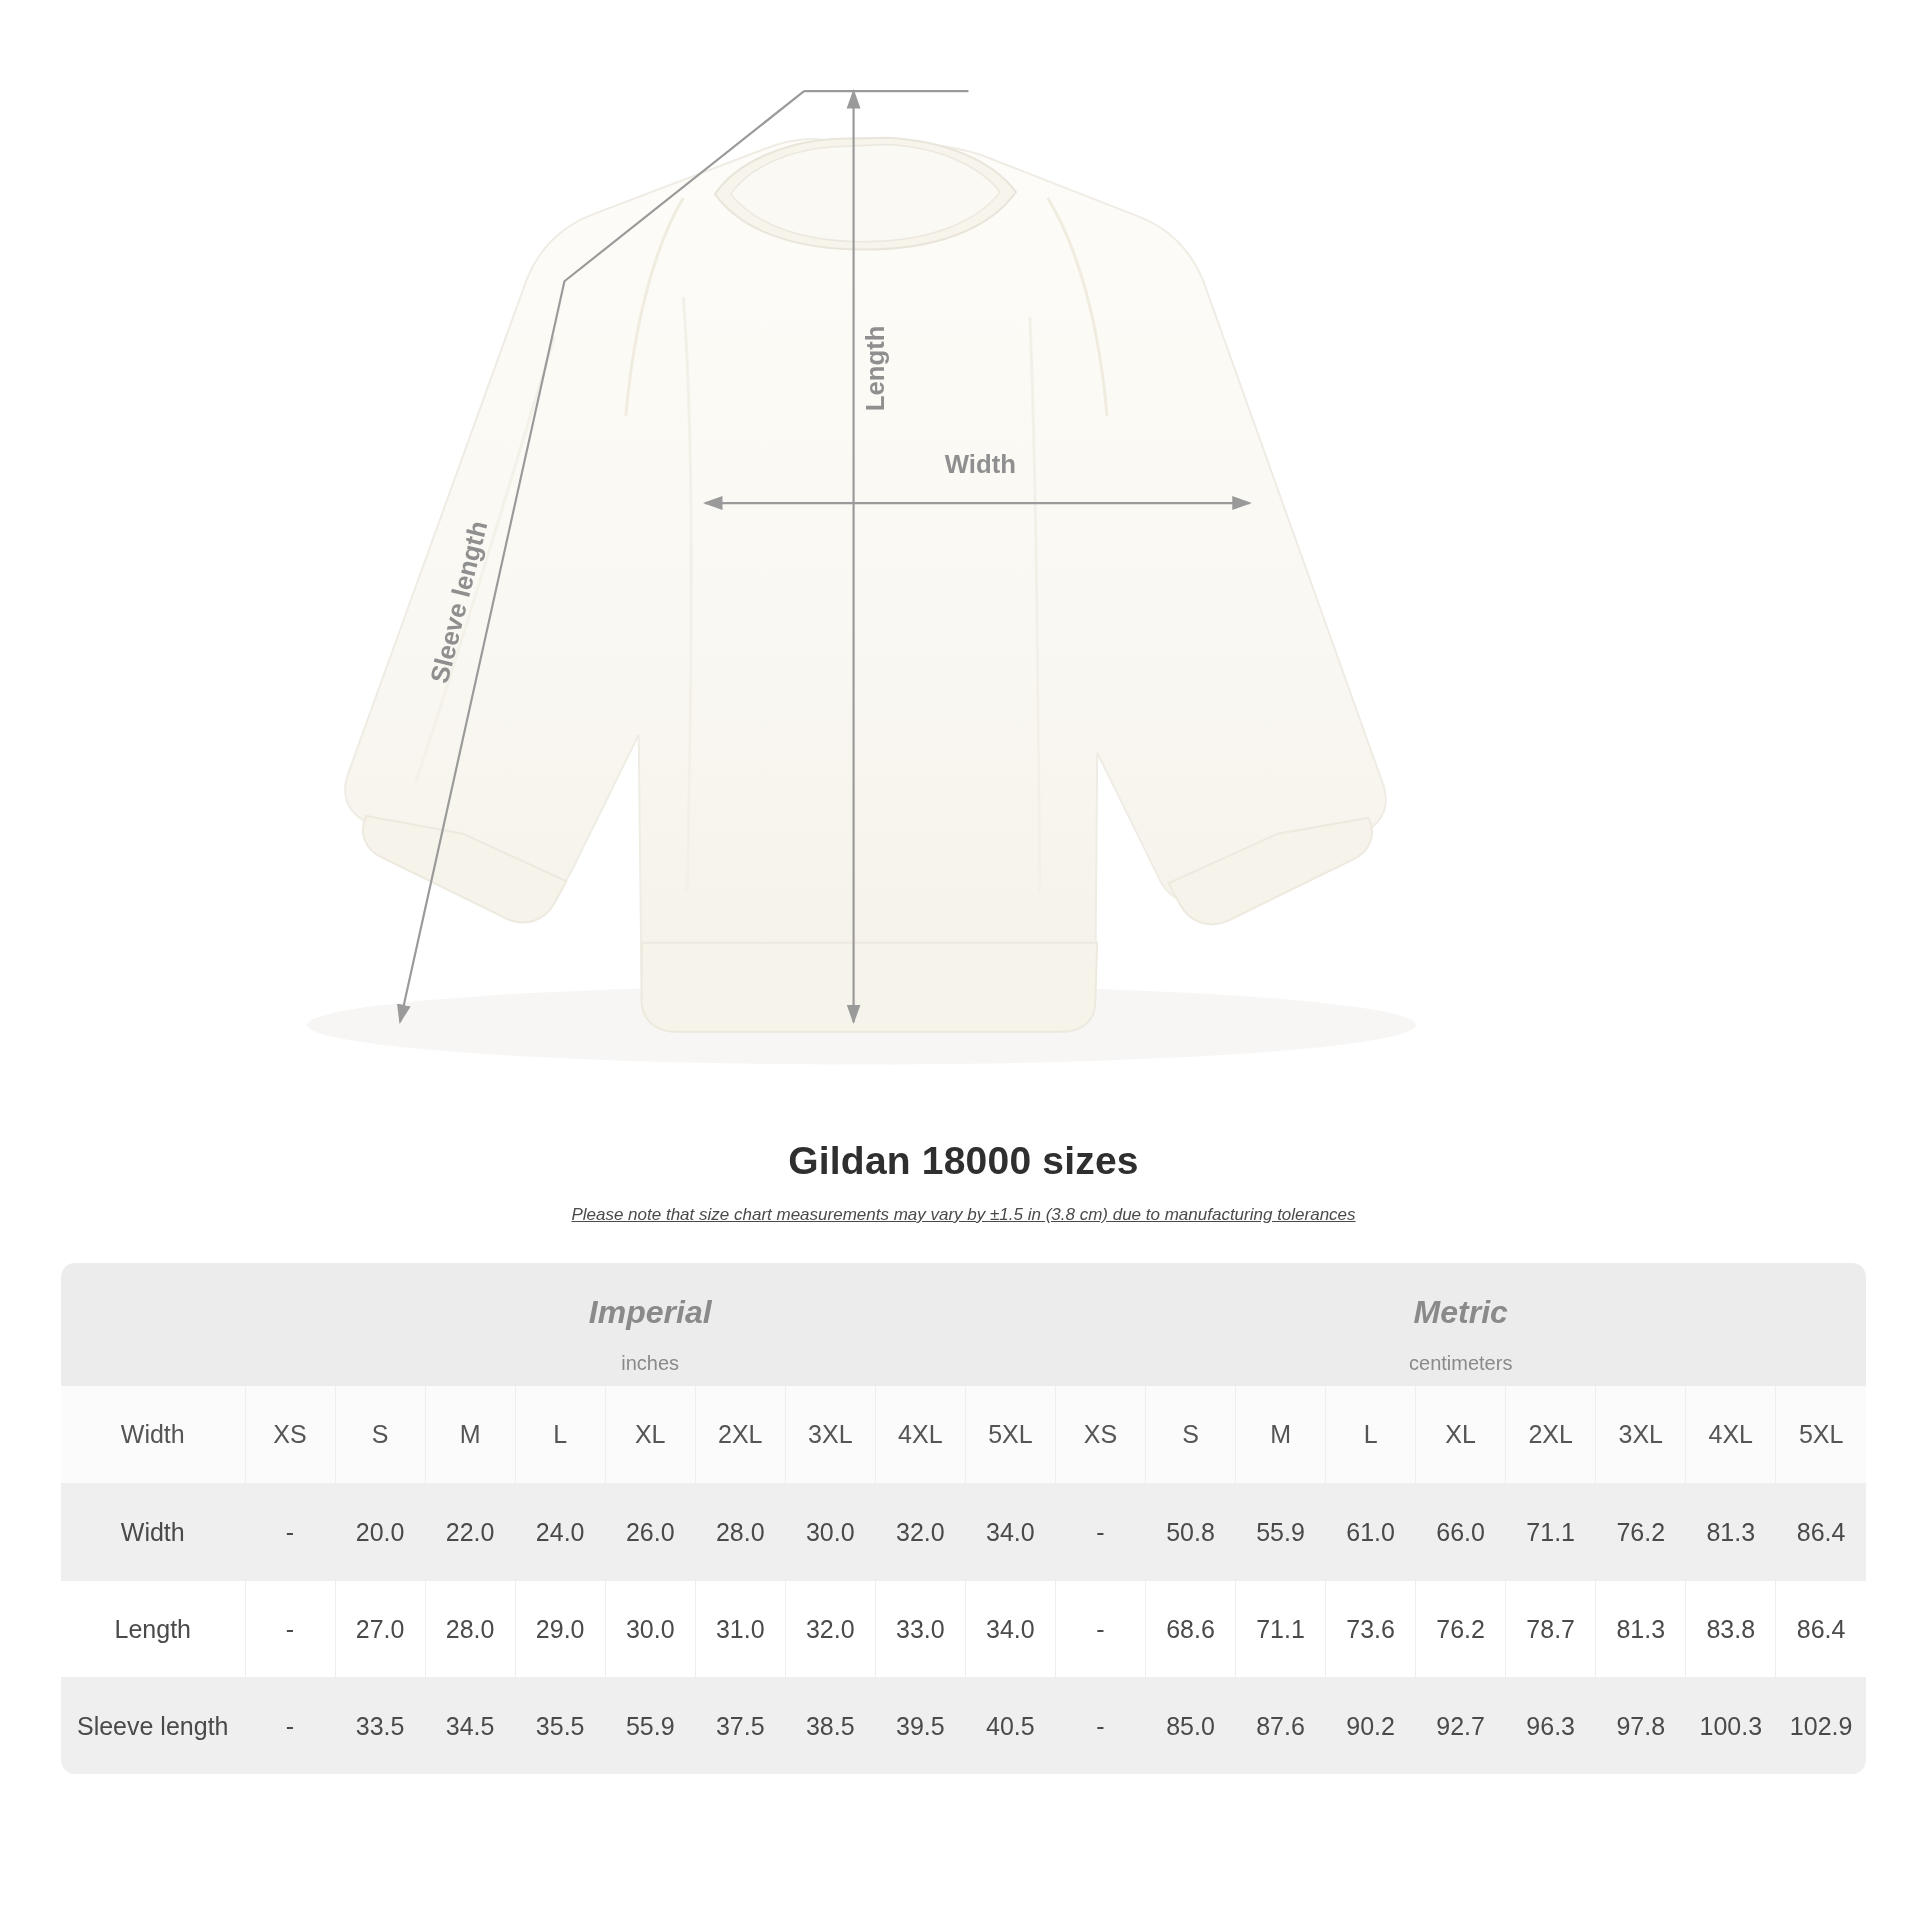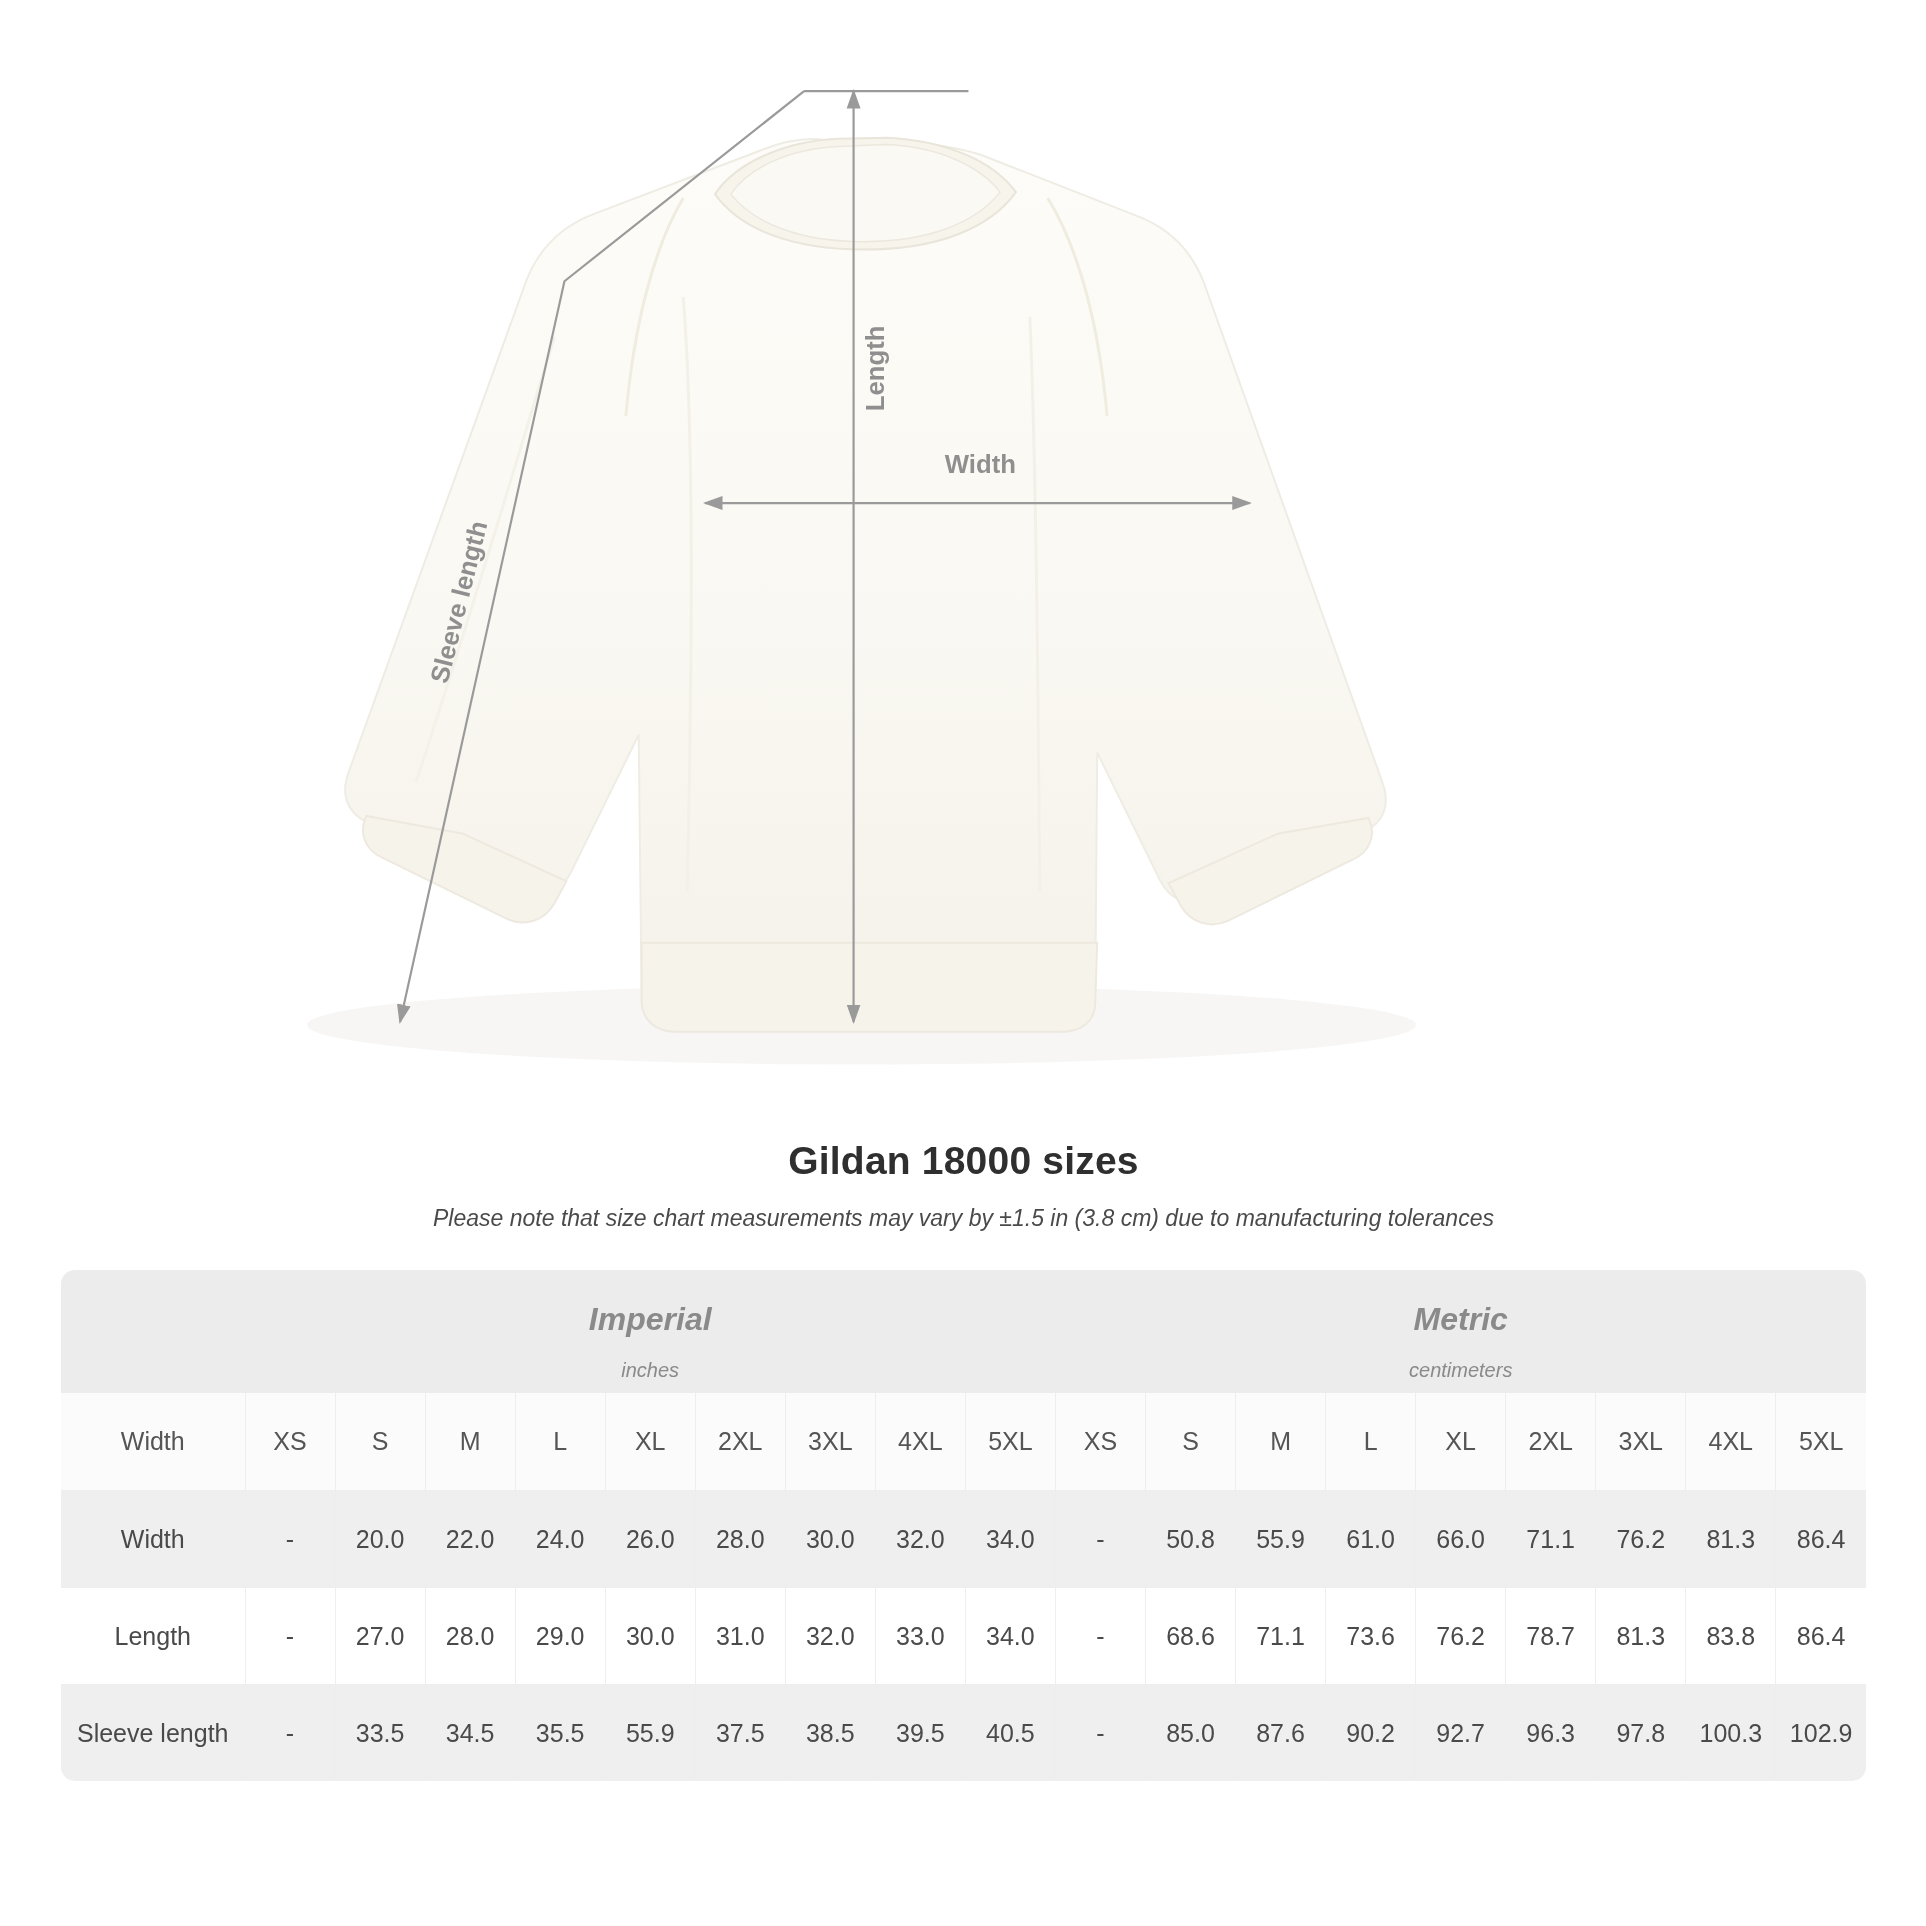--- a/index.html
+++ b/index.html
@@ -37,24 +37,25 @@
     text-align: center;
     margin-top: 20px;
   }
   .chart-title {
     font-size: 39px;
     font-weight: bold;
     color: #2f2f2f;
     letter-spacing: 0.2px;
   }
   .chart-note {
-    font-size: 23px;
+    font-size: 17px;
     font-style: italic;
     color: #4a4a4a;
     margin-top: 22px;
+    text-decoration: underline;
   }
 
   
   .table-wrap {
     margin: 38px 61px 0 61px;
     border-radius: 14px;
     overflow: hidden;
     background: #ffffff;
   }
   table.size-table {
@@ -75,21 +76,20 @@
   .unit-name {
     font-size: 32px;
     font-style: italic;
     font-weight: bold;
     color: #8a8a8a;
     line-height: 1.25;
     margin-top: 17px;
   }
   .unit-sub {
     font-size: 20px;
-    font-style: italic;
     color: #8a8a8a;
     margin-top: 20px;
   }
   
   .size-row td {
     background: #fbfbfb;
     height: 95px;
     font-size: 25px;
     color: #555555;
     font-weight: bold;

